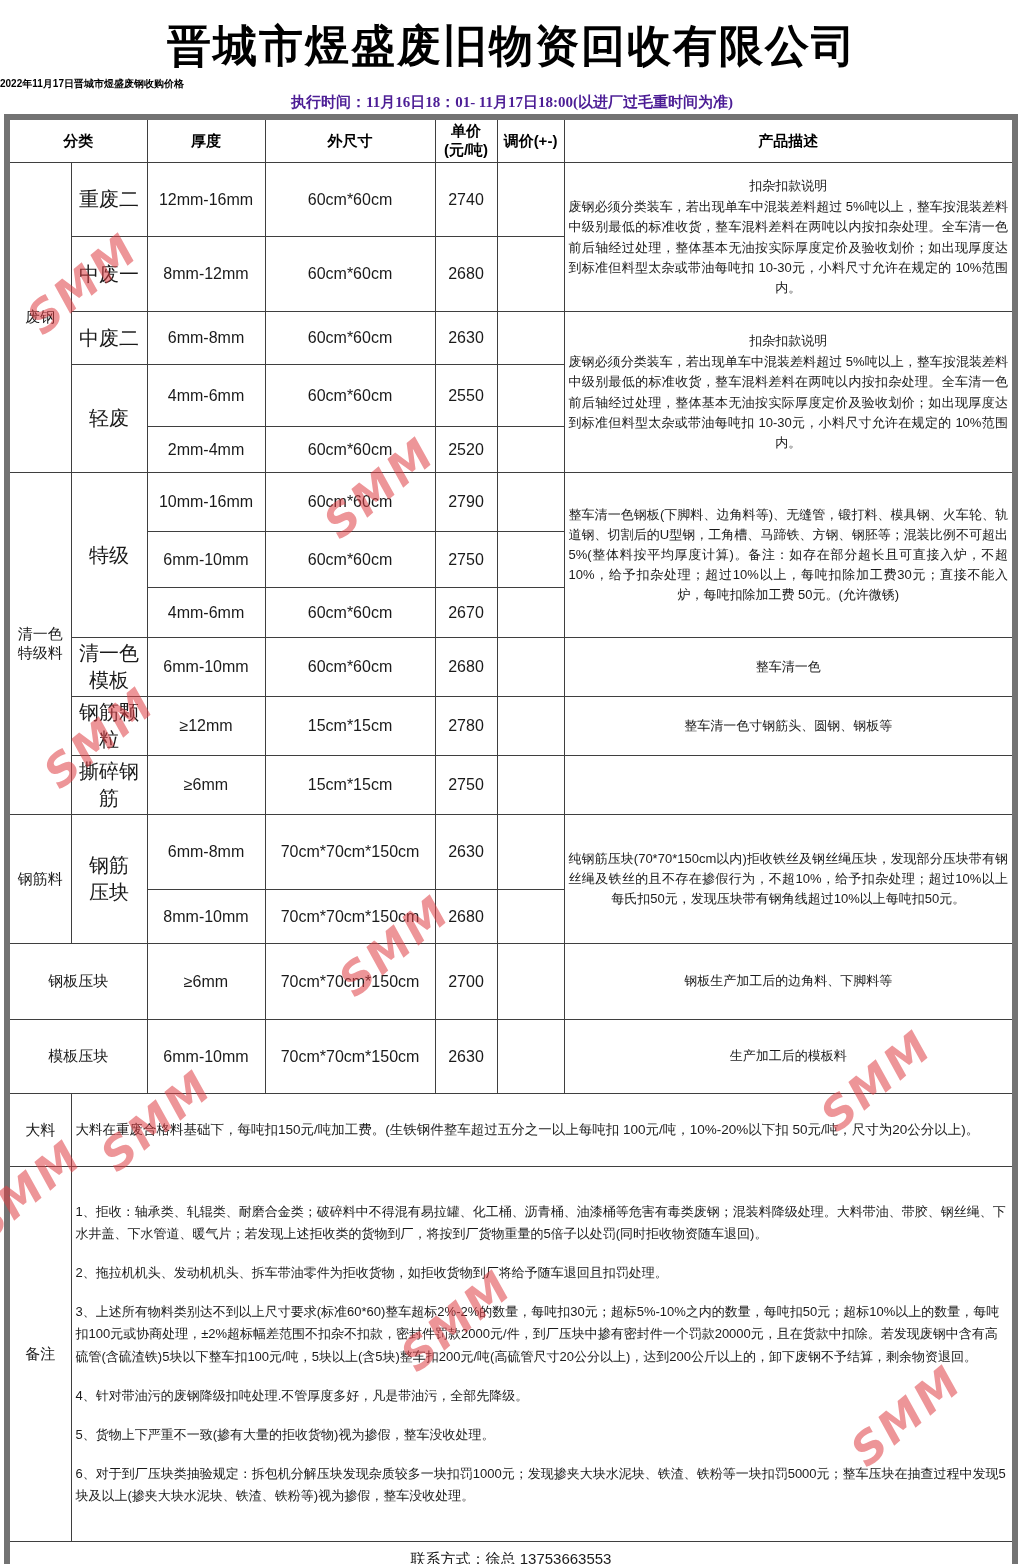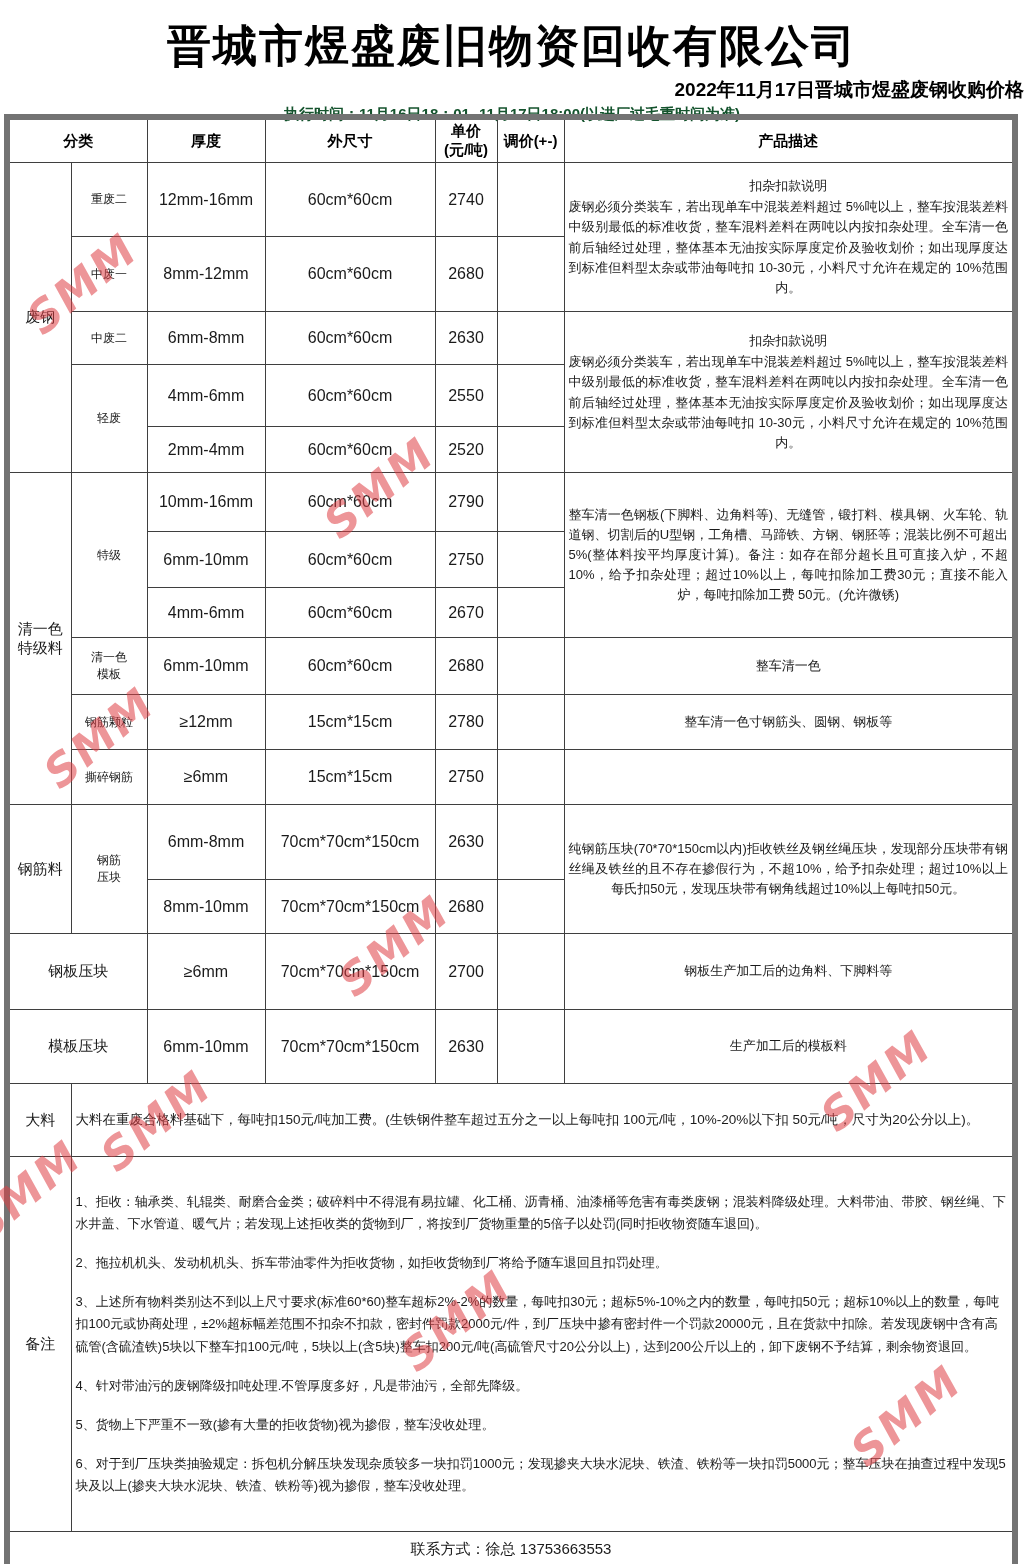--- a/index.html
+++ b/index.html
@@ -6,38 +6,38 @@
   body{
     width:1024px;height:1564px;background:#ffffff;position:relative;
     font-family:"Liberation Sans","DejaVu Sans",sans-serif;color:#1a1a1a;
     overflow:hidden;
   }
   .page-title{
     text-align:center;font-size:44px;font-weight:bold;letter-spacing:2px;
     margin:0;padding-top:20px;line-height:1.2;color:#000;
   }
   .page-subtitle{
-    text-align:right;font-size:19px;font-weight:bold;margin:4px 0 0 0;color:#000;
+    text-align:left;font-size:10px;font-weight:bold;margin:4px 0 0 0;color:#000;
   }
   .page-exec{
-    text-align:center;font-size:15px;font-weight:bold;margin:2px 0 6px 0;color:#14532d;
+    text-align:center;font-size:15px;font-weight:bold;margin:2px 0 6px 0;color:#4c1d95;font-family:Liberation Serif, serif;
   }
   table.price{
     position:absolute;left:4px;top:114px;width:1008px;
     border-collapse:collapse;table-layout:fixed;
     border:6px solid #737373;
   }
   table.price th, table.price td{
     border:1px solid #3f3f3f;vertical-align:middle;padding:2px 4px;
     overflow:hidden;background:transparent;
   }
   th{font-size:15px;font-weight:bold;text-align:center;color:#000;}
   .pre{white-space:pre-line;}
   .cat{font-size:15px;text-align:center;}
-  .grade{font-size:12px;text-align:center;}
+  .grade{font-size:20px;text-align:center;}
   .val{font-size:16px;text-align:center;}
   .desc{
     font-size:13px;line-height:1.55;text-align:center;padding:4px 10px;border-radius:20px;
   }
   .desc .d-title{text-align:center;margin-bottom:1px;}
   .desc .d-body{text-align:justify;text-align-last:center;}
   .bulk-text{
     font-size:13.5px;line-height:1.7;text-align:left;padding:4px 10px;
   }
   .remarks-cell{vertical-align:middle;padding:6px 12px;}

